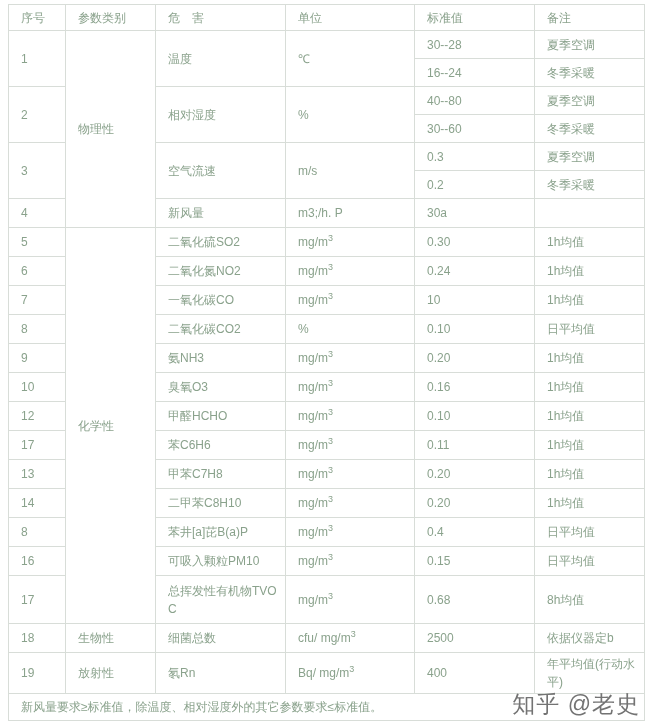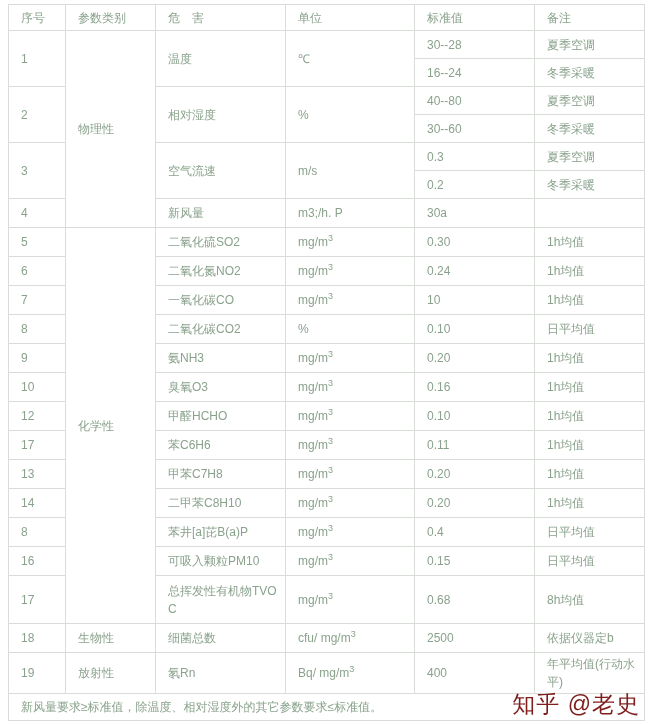--- a/index.html
+++ b/index.html
@@ -41,21 +41,21 @@
   tr.h29 { height: 29px; }
   tr.h47 { height: 32px; }
   tr.h48 { height: 48px; margin-left: 40px; }
   tr.h27 { height: 27px; }
   td.footer-cell { padding-left: 14px; }
   .watermark {
     position: absolute;
     right: 8px;
     bottom: 4px;
     font-size: 23px;
-    color: #7f1d1d;
+    color: #737373;
     letter-spacing: 1px;
     pointer-events: none;
   }
 </style>
 </head>
 <body>
 
 <table class="aq">
   <colgroup>
     <col style="width:57px">

